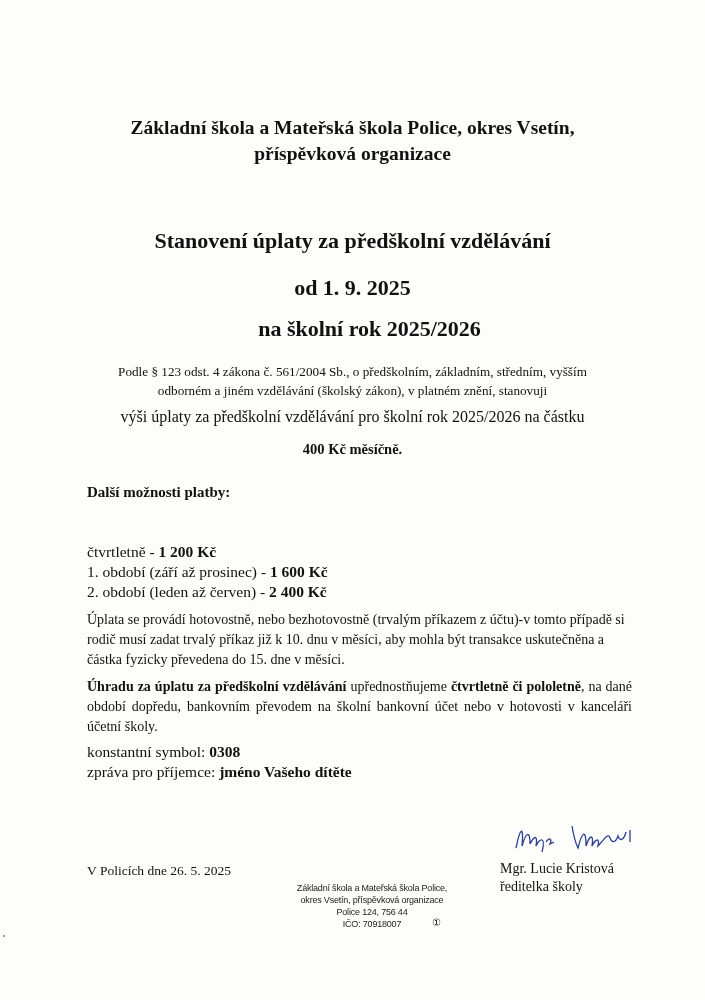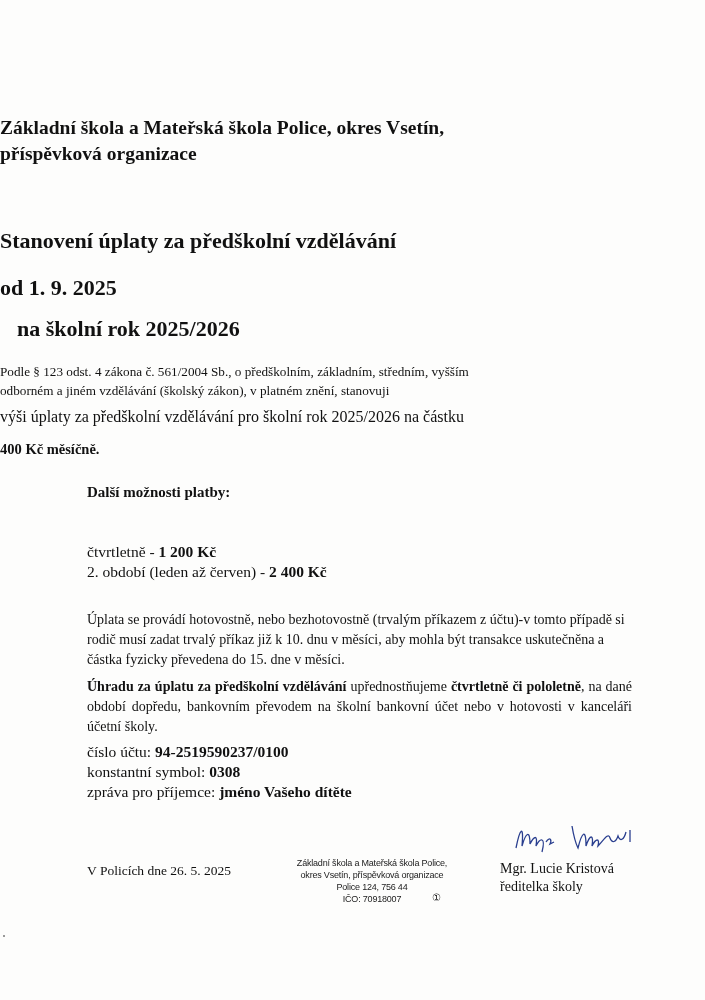--- a/index.html
+++ b/index.html
@@ -1,39 +1,39 @@
 <!DOCTYPE html>
 <html><head>
   <meta charset="utf-8">
   <style>
     html, body { margin: 0; padding: 0; }
     body {
       width: 705px; height: 1000px; background: #fdfdfc; position: relative;
       font-family: "Liberation Serif", serif; color: #111; overflow: hidden;
     }
     .abs { position: absolute; }
-    .center { left: 0; width: 705px; }
+    .center { left: 0; width: 705px; text-align: center; }
     .org { top: 115px; font-size: 19.5px; font-weight: bold; line-height: 26px; }
     .h1 { font-size: 22px; font-weight: bold; }
     .t1 { top: 228px; }
     .t2 { top: 275px; }
     .t3 { top: 316px; margin-left: 17px; }
     .legal { top: 362px; font-size: 13.2px; line-height: 19px; }
     .legal2 { top: 408px; font-size: 16px; }
     .amount { top: 441px; font-size: 14.5px; font-weight: bold; }
     .left { left: 87px; }
     .options-title { top: 484px; font-size: 15px; font-weight: bold; }
     .opts { top: 542px; font-size: 15.5px; line-height: 20px; }
     .opts b { font-weight: bold; }
     .para { width: 545px; font-size: 14px; line-height: 20px; }
     .p1 { top: 610px; }
     .p2 { top: 677px; text-align: justify; }
     .bank { top: 742px; font-size: 15.5px; line-height: 20px; }
     .date { top: 863px; font-size: 13.5px; }
-    .stamp { top: 857px; left: 272px; width: 200px; text-align: center;
+    .stamp { top: 882px; left: 272px; width: 200px; text-align: center;
       font-family: "Liberation Sans", sans-serif; font-size: 9px; line-height: 12px; color: #222; letter-spacing: -0.2px; }
     .stamp-mark { position: absolute; left: 160px; top: 35px; font-size: 10px; }
     .sig { top: 818px; left: 512px; width: 130px; height: 40px; }
     .signer { top: 860px; left: 500px; width: 140px; text-align: left; font-size: 14px; line-height: 18px; }
     .scan-dot { left: 3px; top: 935px; width: 2px; height: 2px; background:#999; }
   </style>
 </head>
 <body>
 
 <div class="abs center org">
@@ -48,29 +48,29 @@
 <div class="abs center legal">
   <div>Podle § 123 odst. 4 zákona č. 561/2004 Sb., o předškolním, základním, středním, vyšším</div>
   <div>odborném a jiném vzdělávání (školský zákon), v platném znění, stanovuji</div>
 </div>
 <div class="abs center legal2">výši úplaty za předškolní vzdělávání pro školní rok 2025/2026 na částku</div>
 <div class="abs center amount">400 Kč měsíčně.</div>
 
 <div class="abs left options-title">Další možnosti platby:</div>
 <div class="abs left opts">
   <div><span>čtvrtletně  - </span> <b>1 200 Kč</b></div>
+  <div><span>1. období (září až prosinec) - </span> <b>1 600 Kč</b></div>
   <div><span>2. období (leden až červen) - </span> <b>2 400 Kč</b></div>
 </div>
 
 <div class="abs left para p1">Úplata se provádí hotovostně, nebo bezhotovostně (trvalým příkazem z účtu)-v tomto případě si rodič musí zadat trvalý příkaz již k 10. dnu v měsíci, aby mohla být transakce uskutečněna a částka fyzicky převedena do 15. dne v měsíci.</div>
 
 <div class="abs left para p2"><b>Úhradu za úplatu za předškolní vzdělávání</b><span> upřednostňujeme </span><b>čtvrtletně či pololetně</b><span>, na dané období dopředu, bankovním převodem na školní bankovní účet nebo v hotovosti v kanceláři účetní školy.</span></div>
 
 <div class="abs left bank">
-  <div><span>číslo účtu: </span><b>94-2519590237/0100</b></div>
   <div><span>konstantní symbol: </span><b>0308</b></div>
   <div><span>zpráva pro příjemce: </span><b>jméno Vašeho dítěte</b></div>
 </div>
 
 <div class="abs left date">V Policích dne 26. 5. 2025</div>
 
 <div class="abs stamp">
   <div>Základní škola a Mateřská škola Police,</div>
   <div>okres Vsetín, příspěvková organizace</div>
   <div>Police 124, 756 44</div>

